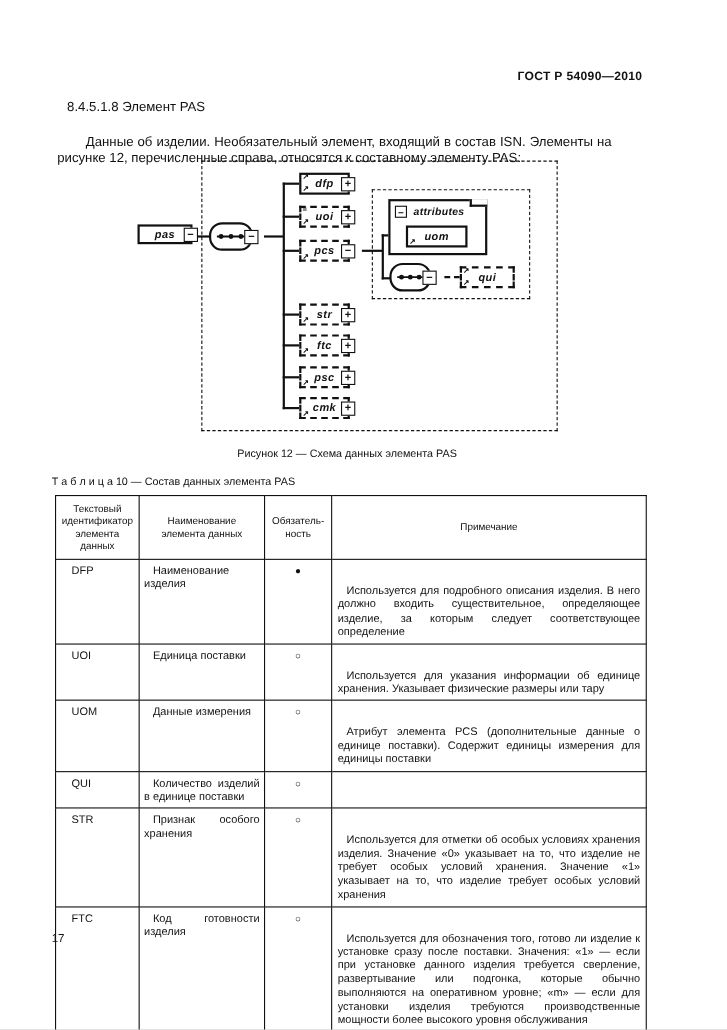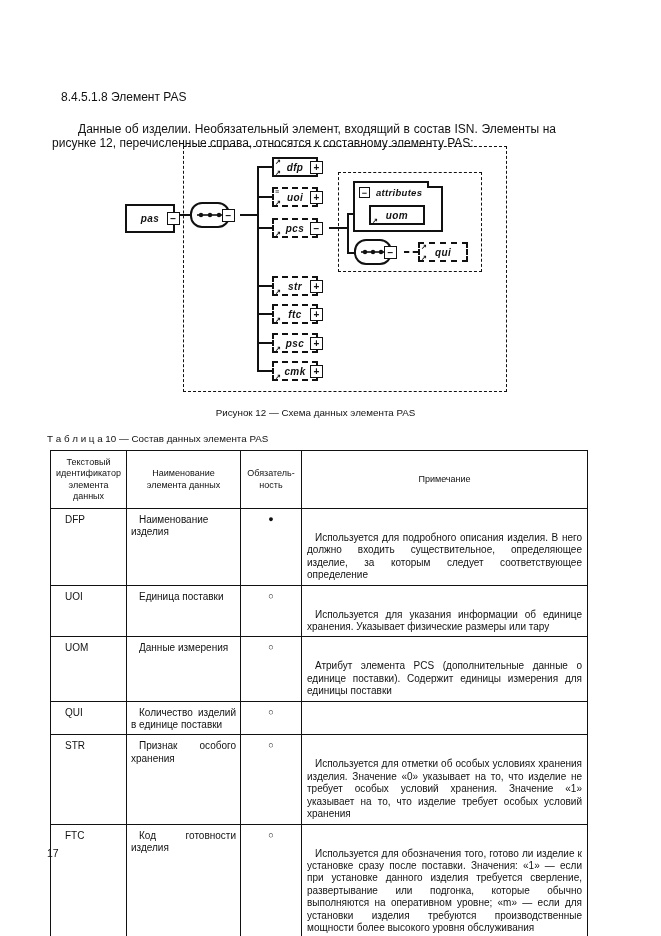--- a/index.html
+++ b/index.html
@@ -28,21 +28,21 @@
   .figure *{box-sizing:border-box;}
   .outer-frame{position:absolute;left:183px;top:0;width:324px;height:246px;border:1.6px dashed #111;}
   .group-frame{position:absolute;left:338px;top:26px;width:144px;height:100px;border:1.6px dashed #111;}
 
   .ebox{
     position:absolute;width:46px;height:20px;border:2px solid #111;background:#fff;
     display:flex;align-items:center;justify-content:center;
     font-size:10px;font-weight:bold;font-style:italic;letter-spacing:.4px;
   }
   .ebox.dashed{border-style:dashed;}
-  .rootbox{position:absolute;left:125px;top:58px;width:50px;height:29px;border:2px solid #111;background:#fff;
+  .rootbox{position:absolute;left:125px;top:58px;width:50px;height:18px;border:2px solid #111;background:#fff;
     display:flex;align-items:center;justify-content:center;font-size:10px;font-weight:bold;font-style:italic;letter-spacing:.5px;}
 
   .pm{
     position:absolute;right:-7px;top:50%;margin-top:-6.5px;width:13px;height:13px;
     border:1.6px solid #111;background:#fff;display:flex;align-items:center;justify-content:center;
     font-size:10px;font-weight:bold;font-style:normal;line-height:9px;z-index:3;
   }
   .corner-mark{position:absolute;left:1px;bottom:-1px;font-size:7px;line-height:7px;font-style:normal;font-weight:bold;}
   .corner-mark.top{bottom:auto;top:-1px;}
 
@@ -88,20 +88,21 @@
   tr.h-r0{height:50px;} tr.h-r1{height:32px;} tr.h-r2{height:40px;} tr.h-r3{height:33px;}
   tr.h-r4{height:56px;} tr.h-r5{height:90px;} tr.h-r6{height:30px;}
 
   .page-num{position:absolute;top:847px;left:47px;width:537px;font-size:10.5px;}
 </style>
 </head>
 <body>
 
 <div class="page">
 
+  <div class="doc-header">ГОСТ Р 54090—2010</div>
 
   <div class="intro">
     <div class="heading">8.4.5.1.8  Элемент PAS</div>
     <p>Данные об изделии. Необязательный элемент, входящий в состав ISN. Элементы на рисунке 12, перечисленные справа, относятся к составному элементу PAS:</p>
   </div>
 
   <div class="figure">
 
     <div class="outer-frame"></div>
 

